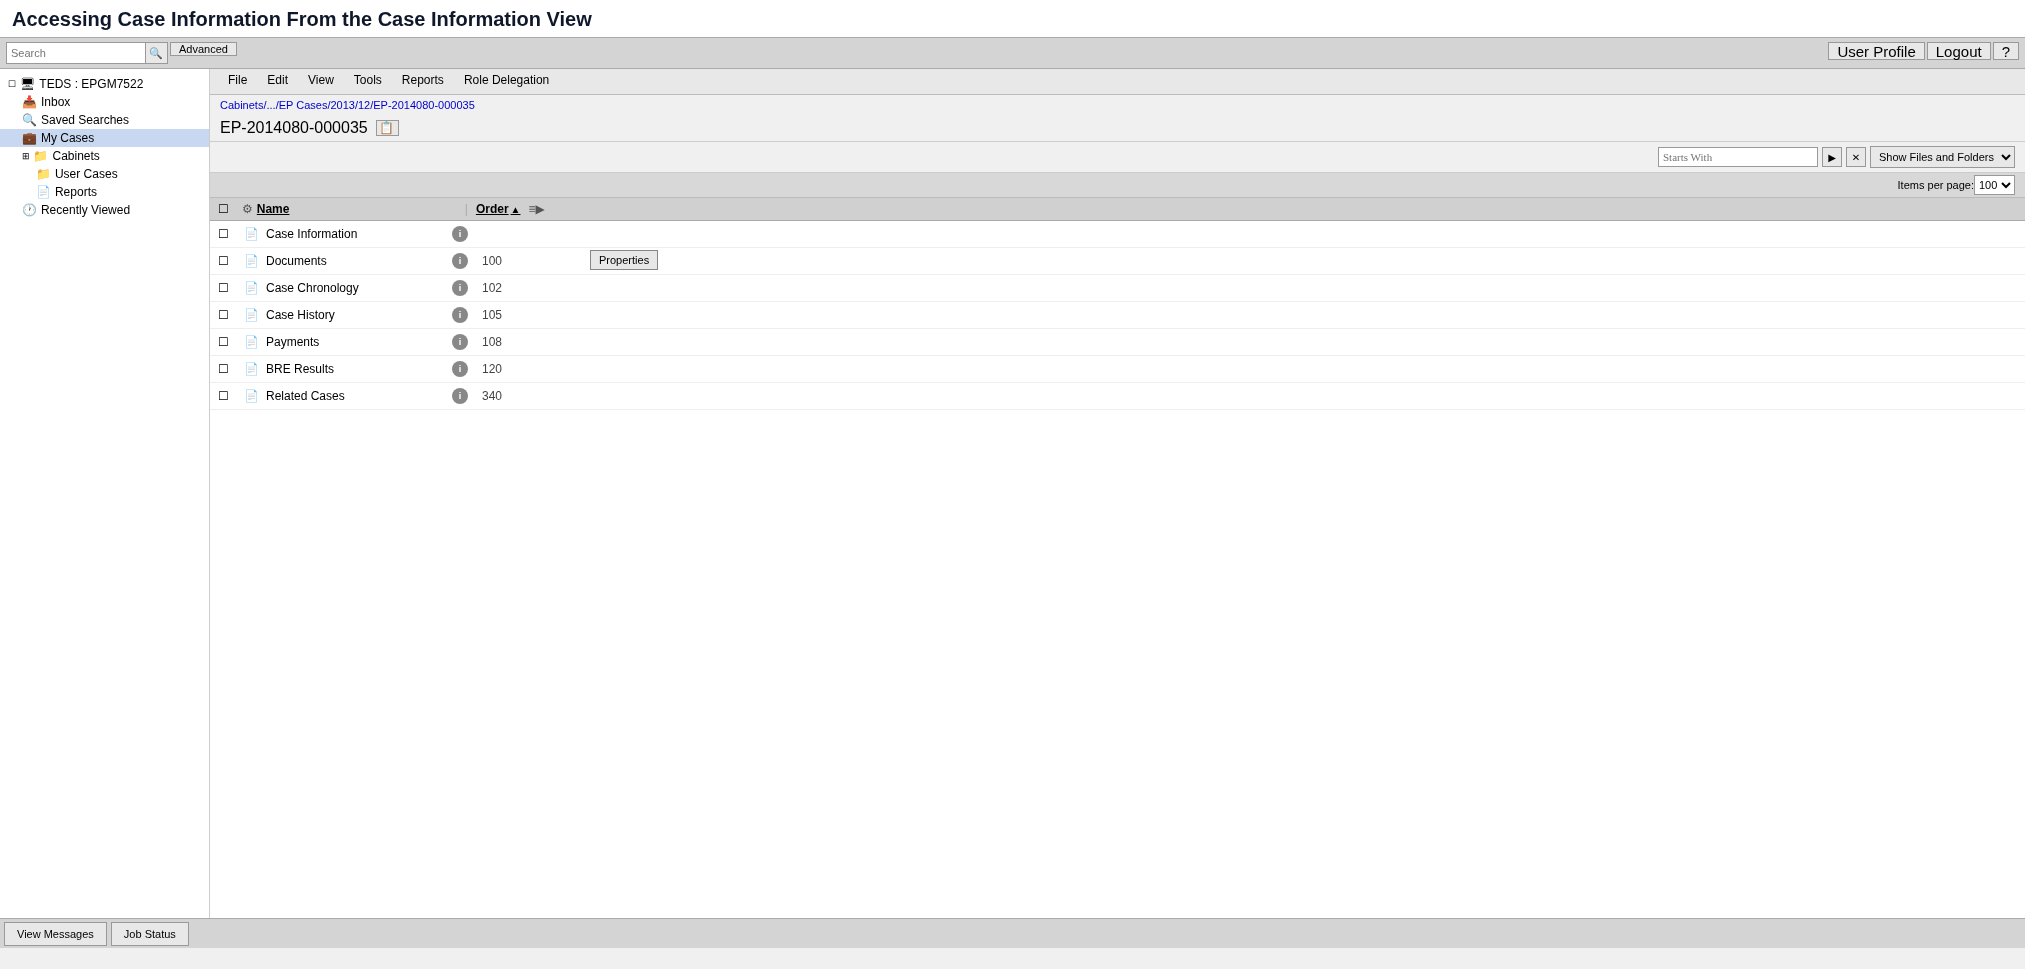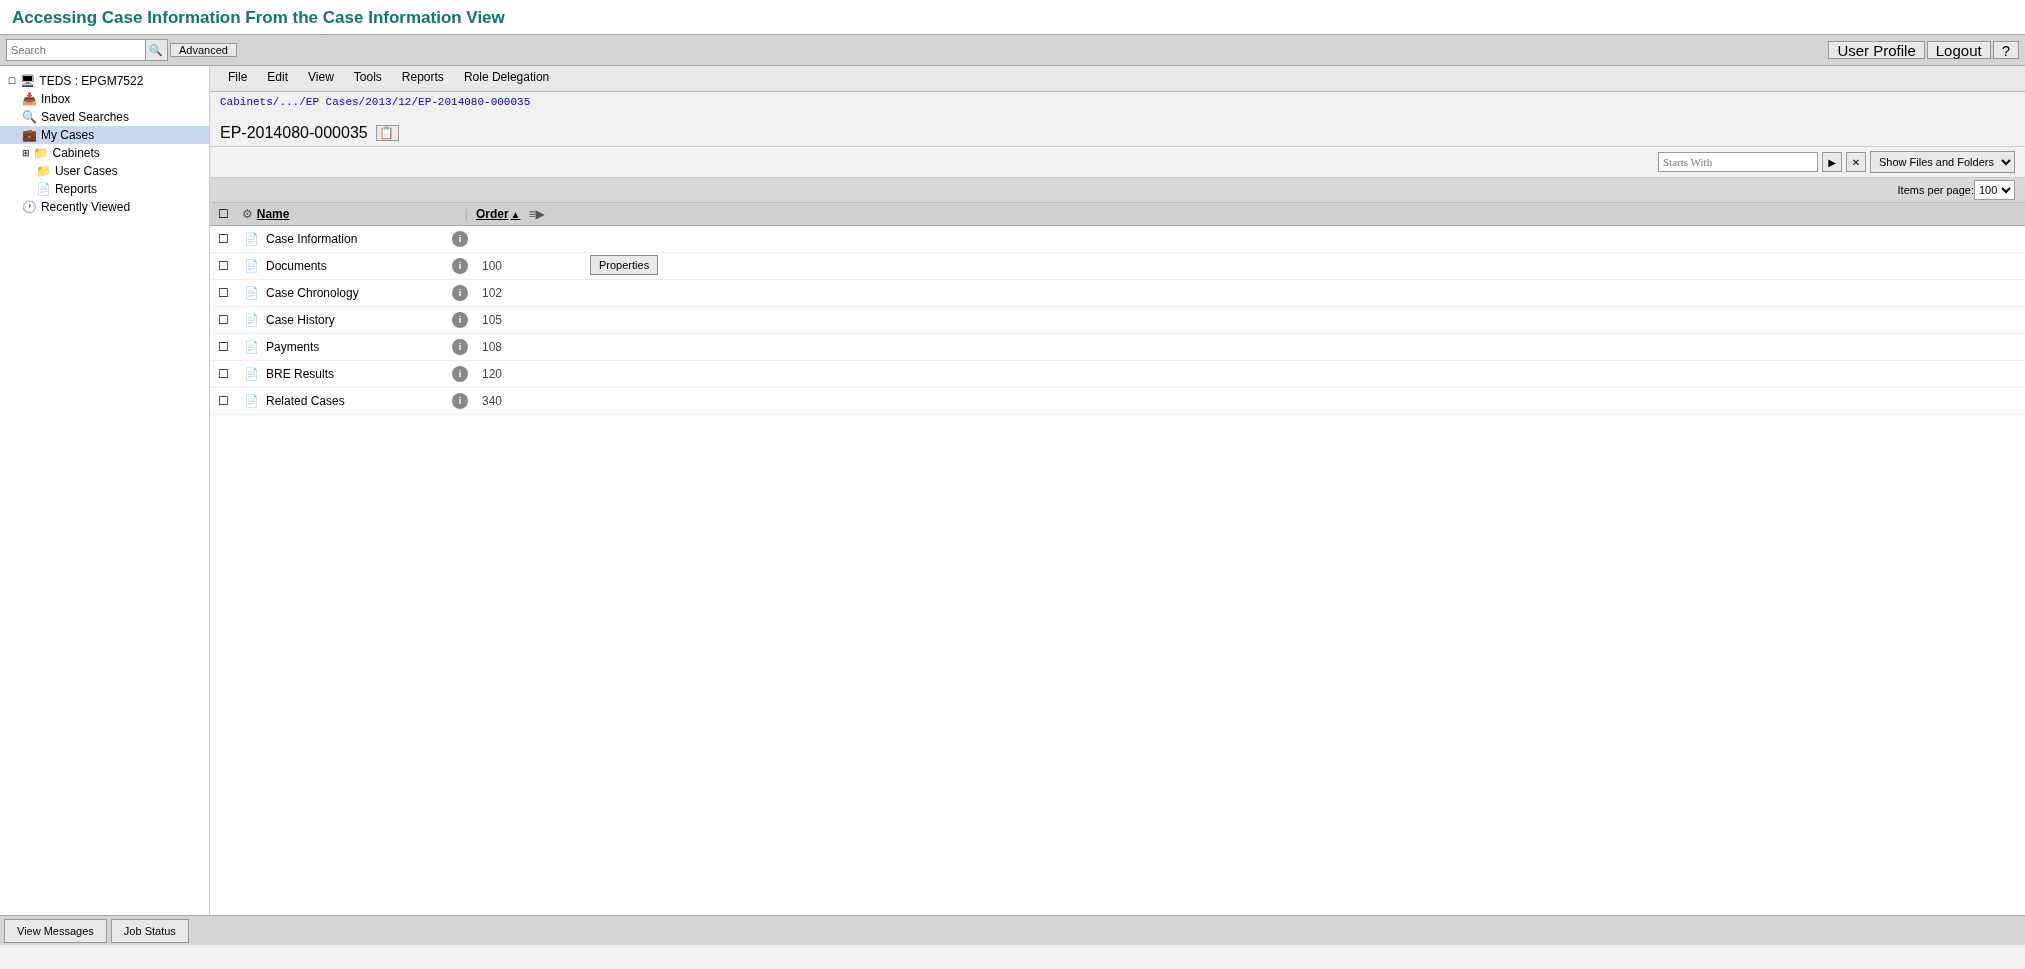--- a/index.html
+++ b/index.html
@@ -4,33 +4,33 @@
   <style>
     * { box-sizing: border-box; margin: 0; padding: 0; }
     body { font-family: Arial, sans-serif; font-size: 12px; background: #f0f0f0; color: #000; }
 
     
     #page-title-bar {
       background: #fff;
       padding: 8px 12px 6px 12px;
     }
     #page-title-bar h1 {
-      font-size: 17px;
+      font-size: 20px;
       font-weight: bold;
-      color: #0f766e;
+      color: #0f172a;
     }
 
     
     #top-toolbar {
       background: #d4d4d4;
       border-top: 1px solid #aaa;
       border-bottom: 1px solid #aaa;
       padding: 4px 6px;
       display: flex;
-      align-items: center;
+      align-items: flex-start;
     }
     #search-input {
       width: 140px;
       height: 22px;
       border: 1px solid #999;
       padding: 2px 4px;
       font-size: 11px;
       background: #fff;
     }
     #search-btn {
@@ -119,22 +119,21 @@
 
     
     #case-header {
       background: #f0f0f0;
       padding: 4px 10px;
       border-bottom: 1px solid #ccc;
     }
     #breadcrumb {
       font-size: 11px;
       color: #0000cc;
-      margin-bottom: 16px;
-      font-family: Liberation Mono, monospace;
+      margin-bottom: 8px;
     }
     #breadcrumb span { color: #0000cc; cursor: pointer; }
 
     #case-title-row {
       display: flex;
       align-items: center;
       gap: 8px;
     }
     #case-id {
       font-size: 16px;

